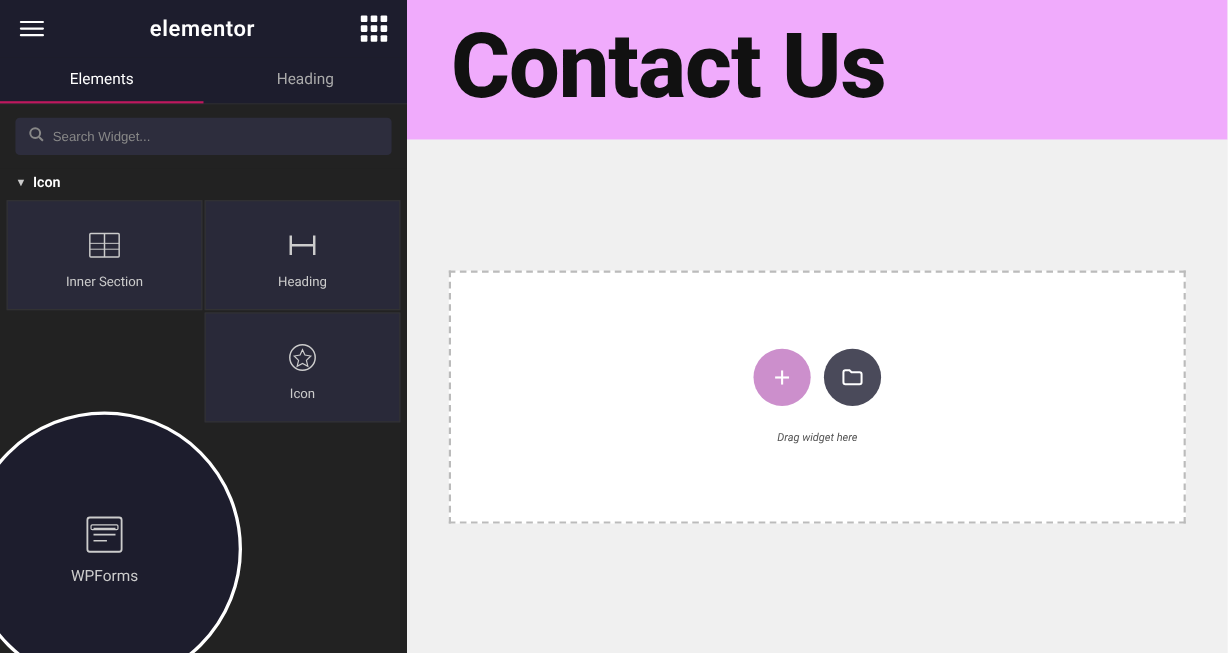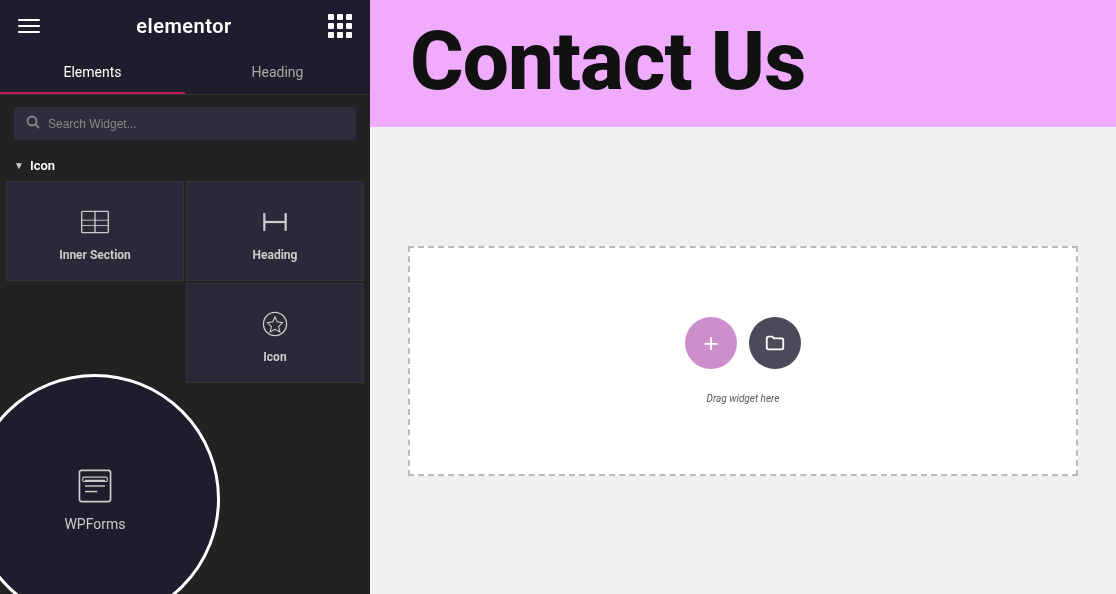--- a/index.html
+++ b/index.html
@@ -282,21 +282,20 @@
 
     .drag-text {
       color: #555;
       font-size: 10px;
       font-style: italic;
     }
 
     
     .widgets-section {
       padding: 0 4px;
-      font-weight: bold;
     }
 
   </style>
 </head>
 <body>
 
 <div id="sidebar">
 
   <div class="sidebar-header">
     <div class="hamburger-icon">

